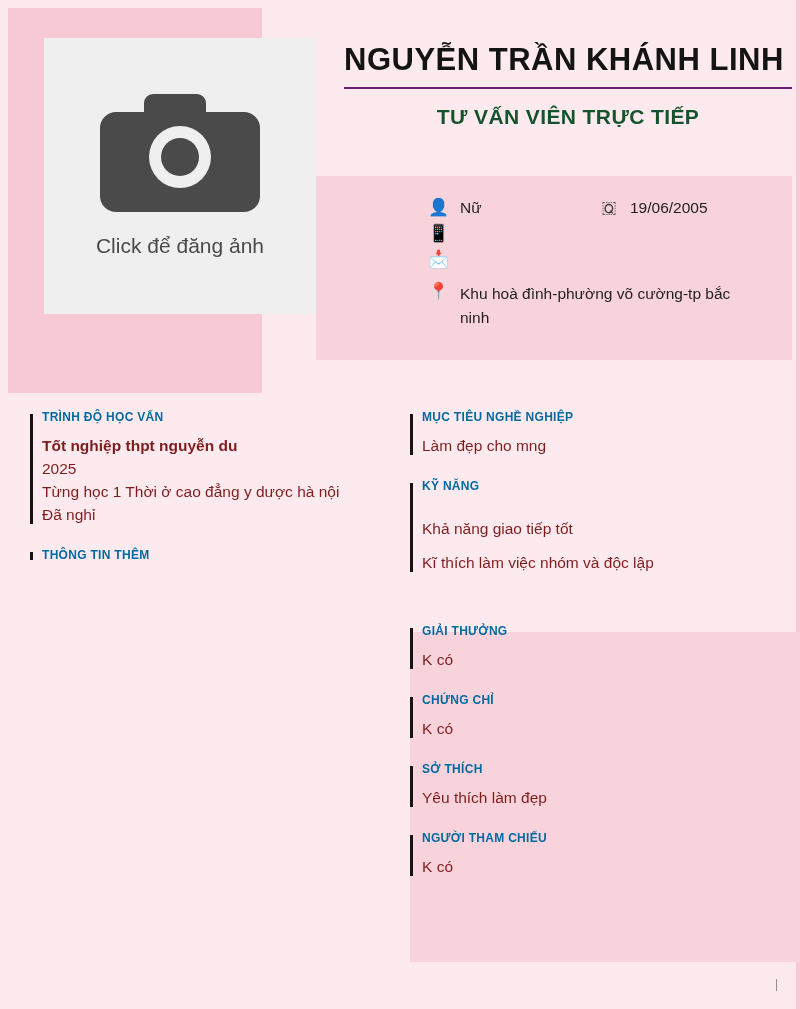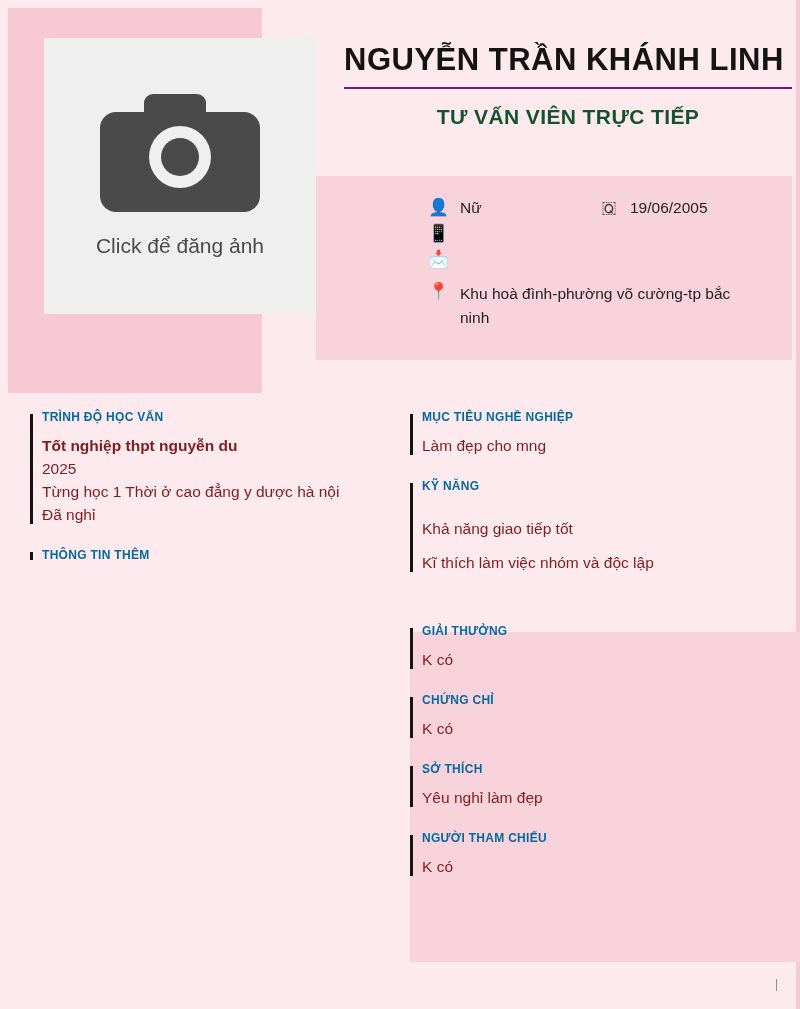--- a/index.html
+++ b/index.html
@@ -336,21 +336,21 @@
       <div class="sec-line">K có</div>
     </div>
 
     <div class="sec">
       <div class="sec-title">CHỨNG CHỈ</div>
       <div class="sec-line">K có</div>
     </div>
 
     <div class="sec">
       <div class="sec-title">SỞ THÍCH</div>
-      <div class="sec-line">Yêu nghỉ làm đẹp</div>
+      <div class="sec-line">Yêu thích làm đẹp</div>
     </div>
 
     <div class="sec">
       <div class="sec-title">NGƯỜI THAM CHIẾU</div>
       <div class="sec-line">K có</div>
     </div>
 
   </div>
 
   <div class="footer-mark">|</div>

